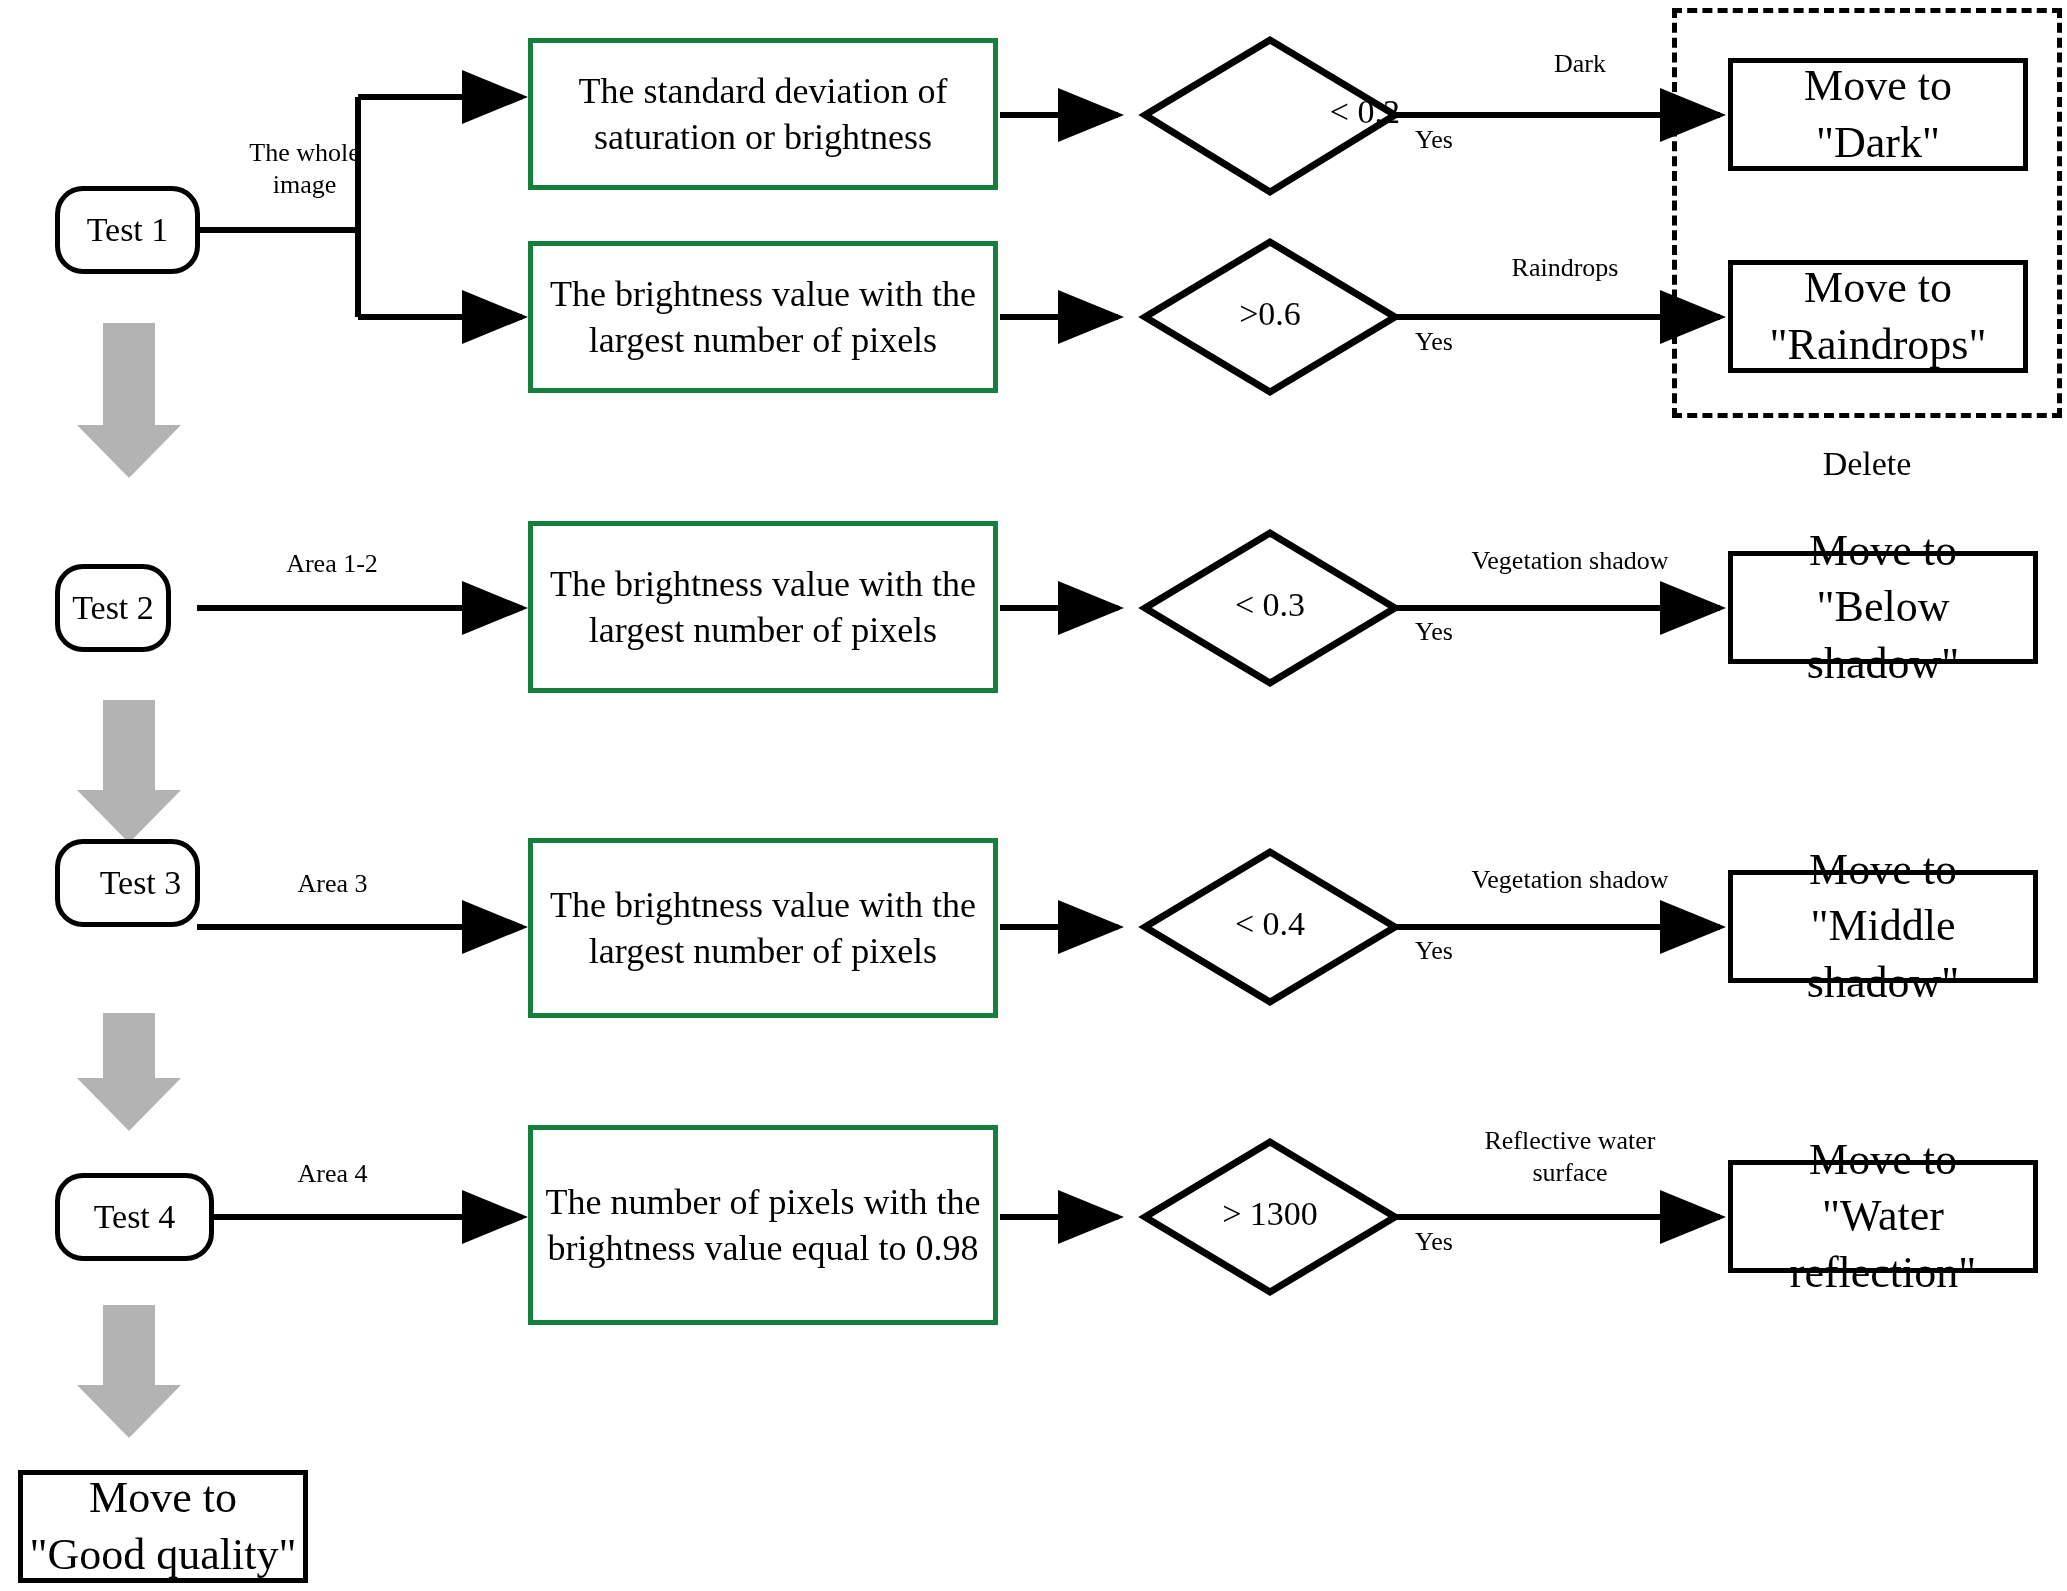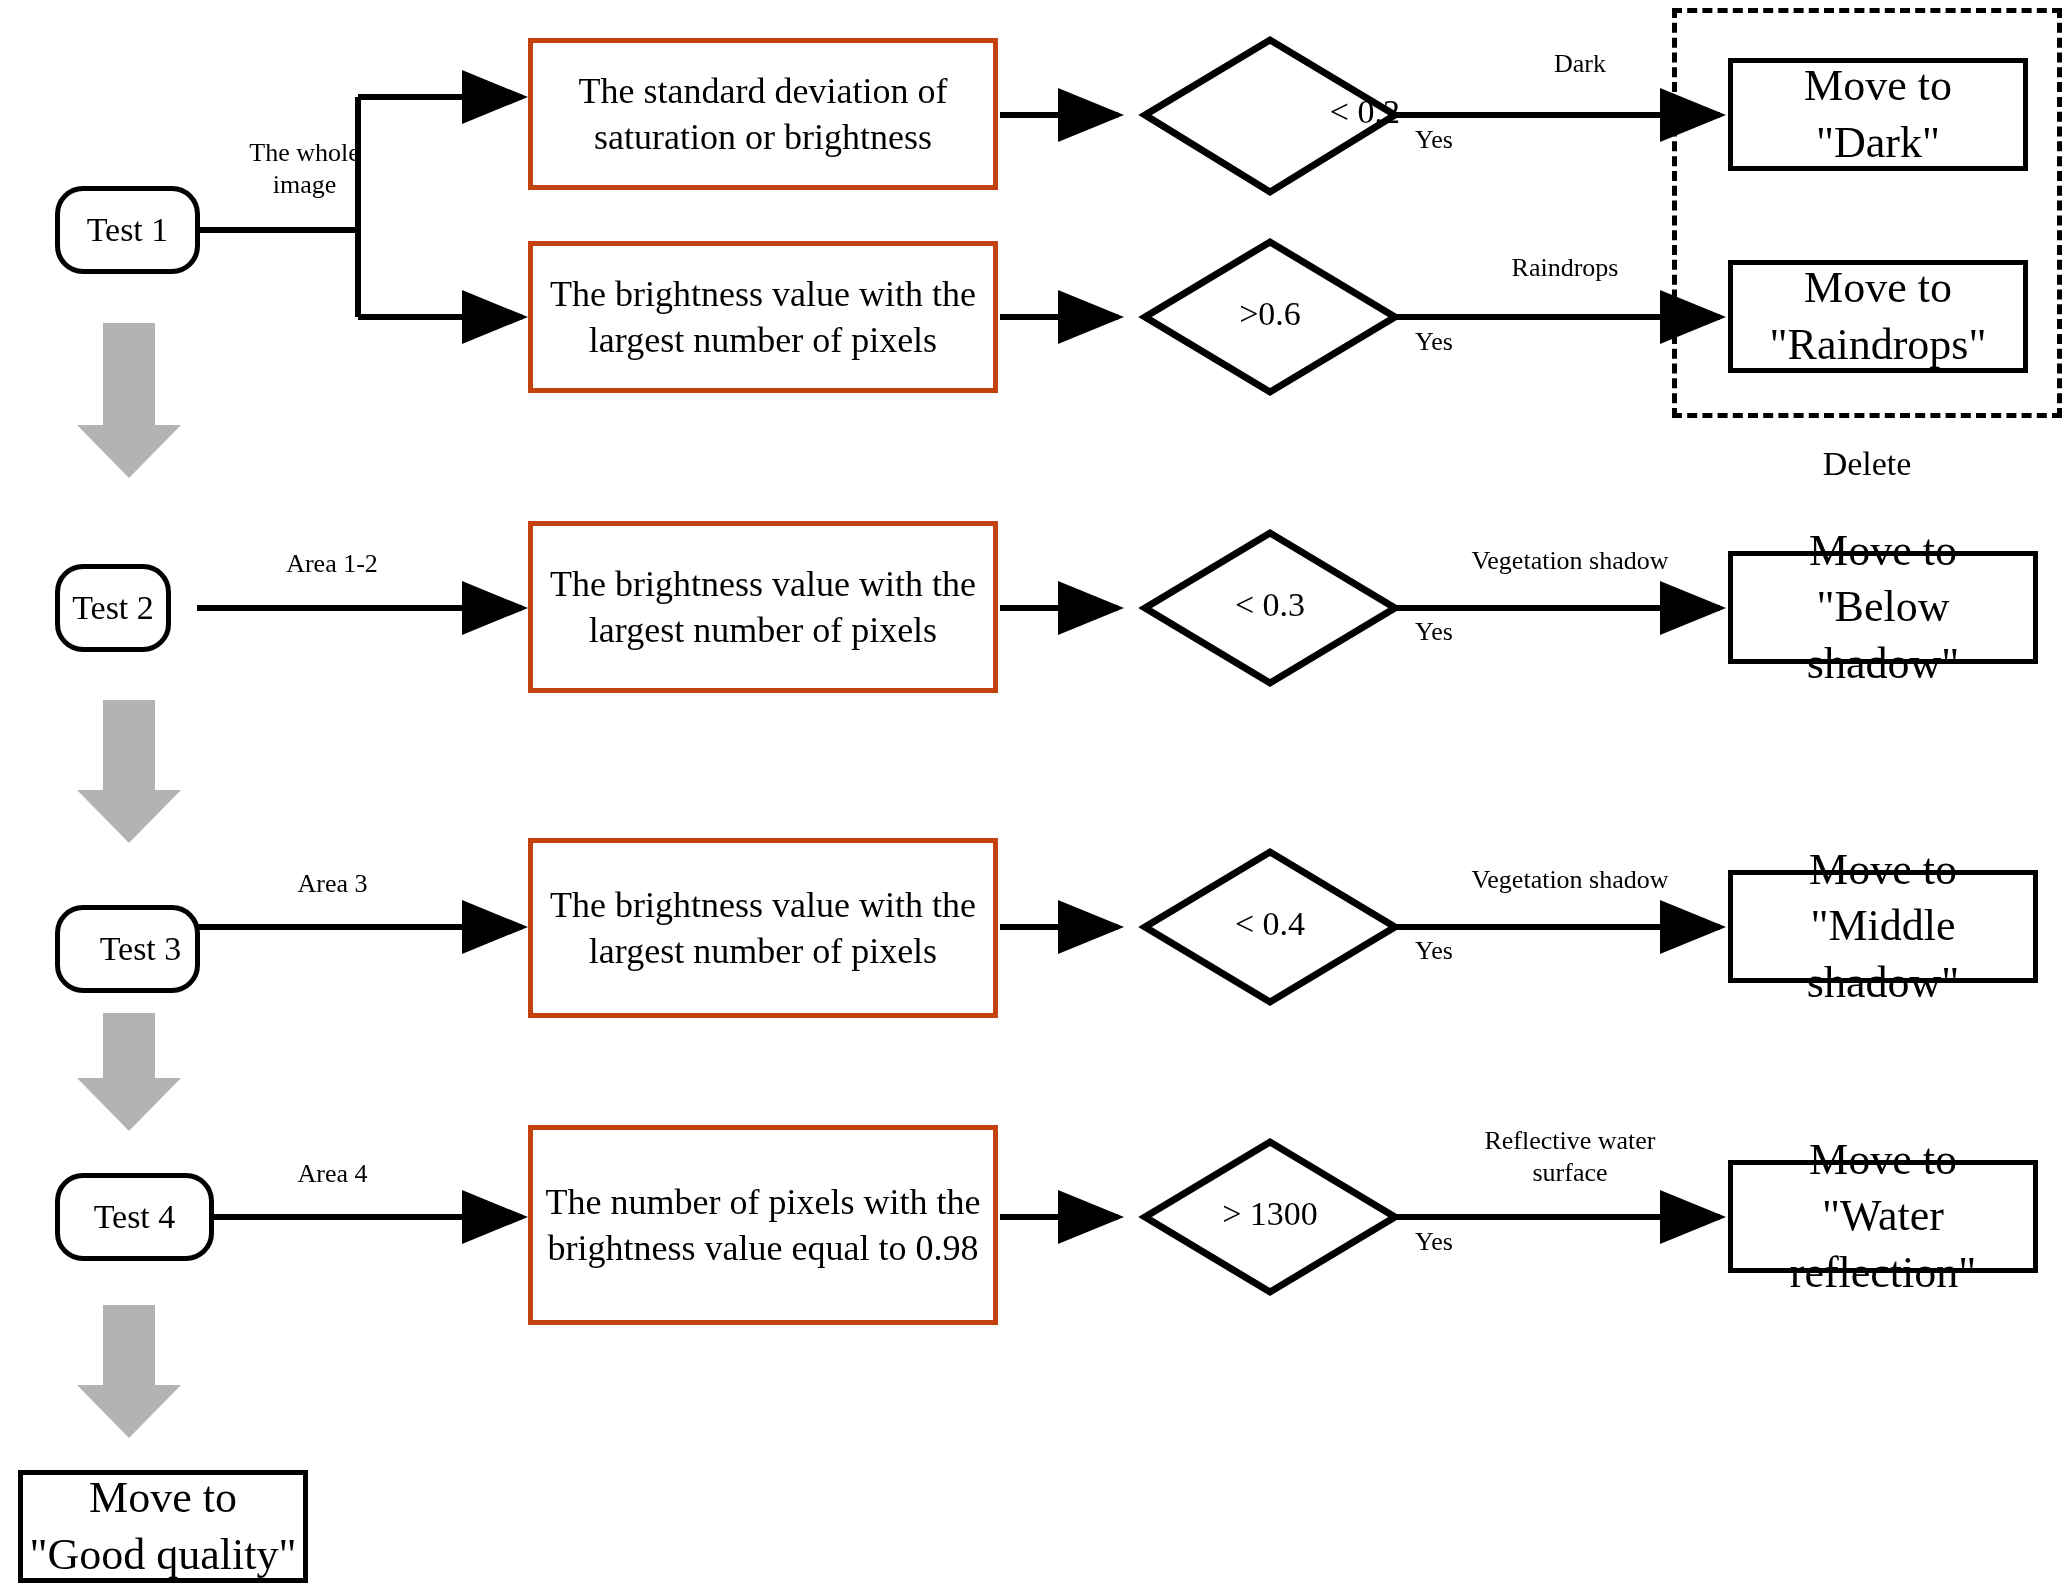--- a/index.html
+++ b/index.html
@@ -33,21 +33,21 @@
     box-sizing: border-box;
     background: #ffffff;
     display: flex;
     align-items: center;
     justify-content: center;
     text-align: center;
     color: #000000;
     line-height: 1.28;
   }
   .rect-node {
-    border: 5px solid #c2410c;
+    border: 5px solid #15803d;
     font-size: 36px;
     padding: 0 10px;
   }
   .rounded-node {
     border: 5px solid #000000;
     border-radius: 28px;
     font-size: 34px;
   }
   .result-node {
     border: 5px solid #000000;
@@ -189,21 +189,21 @@
   <div class="diamond-label" style="left:1140px; top:586px;">&lt; 0.3</div>
 
   <div class="edge-label" style="left:1425px; top:545px; width:290px;">Vegetation shadow</div>
   <div class="edge-label" style="left:1415px; top:616px; width:110px; text-align:left;">Yes</div>
 
   <div class="node result-node" style="left:1728px; top:551px; width:310px; height:113px;">
     <span style="white-space:pre-line;">Move to
 "Below shadow"</span>
   </div>
 
-  <div class="node rounded-node" style="left:55px; top:905px; width:145px; height:88px;padding-left:26px;">
+  <div class="node rounded-node" style="left:55px; top:839px; width:145px; height:88px;padding-left:26px;">
     <span>Test 3</span>
   </div>
 
   <div class="edge-label" style="left:250px; top:868px; width:165px;">Area 3</div>
 
   <div class="node rect-node" style="left:528px; top:838px; width:470px; height:180px;">
     <span style="white-space:pre-line;">The brightness value with the
 largest number of pixels</span>
   </div>
 

